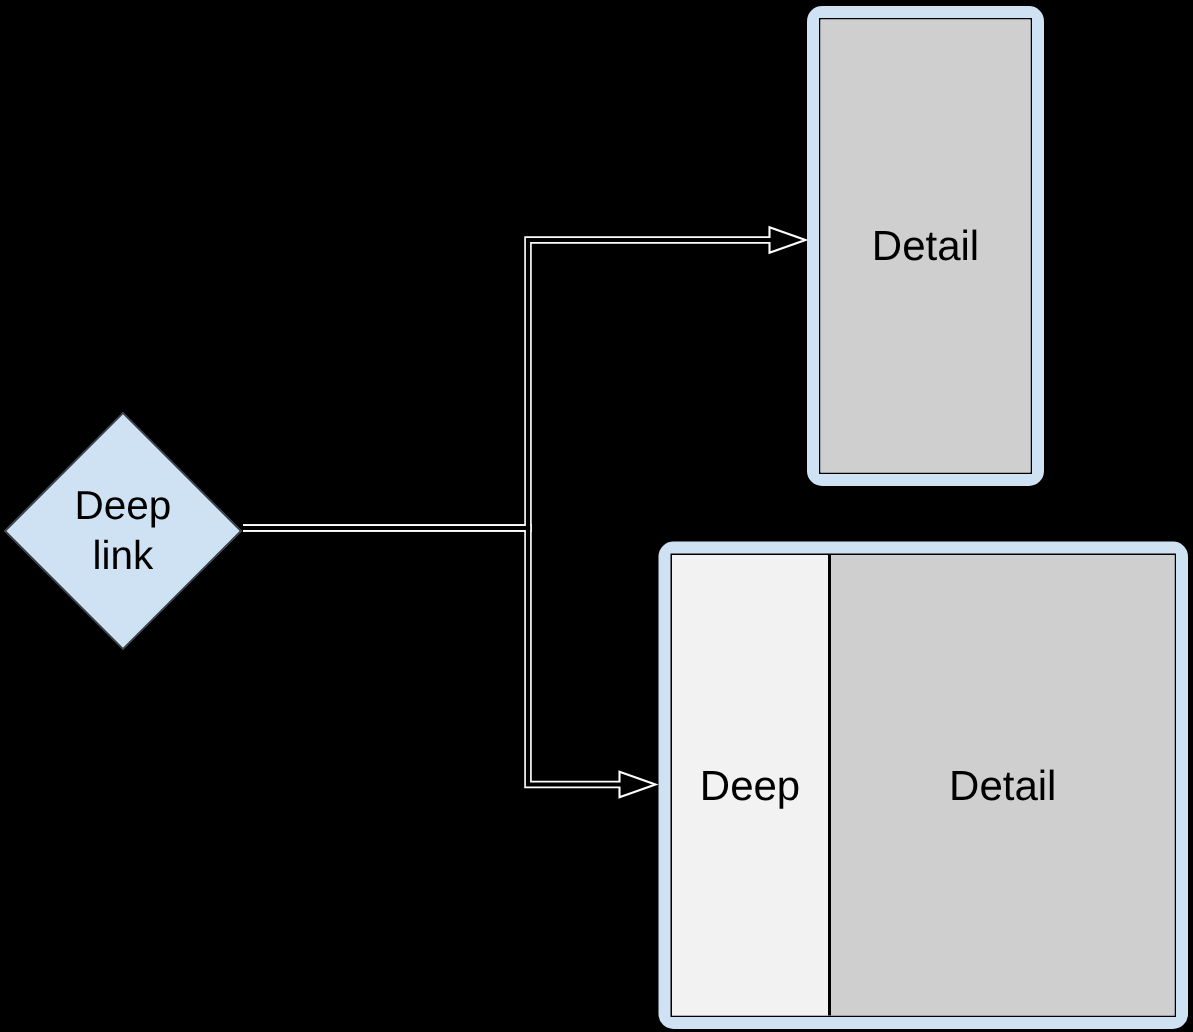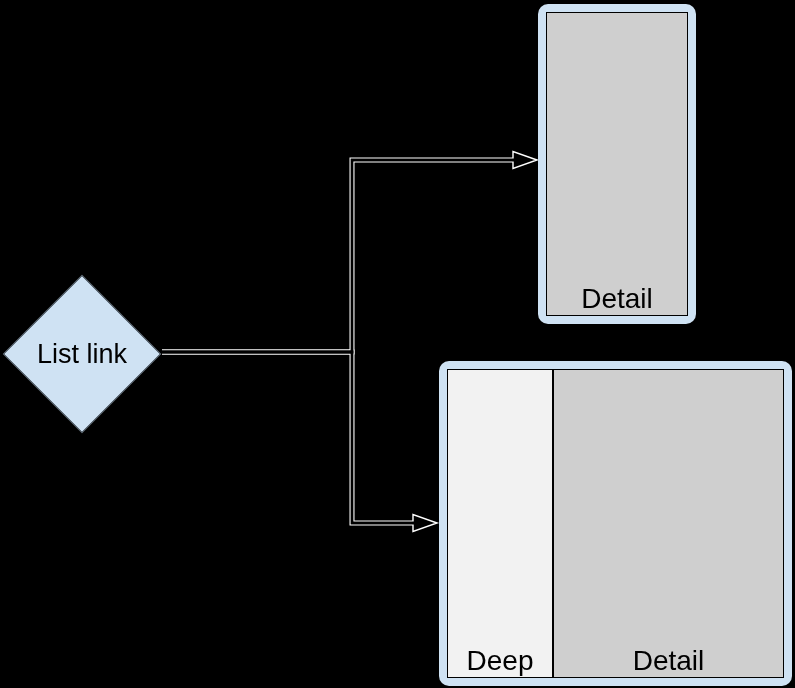--- a/index.html
+++ b/index.html
@@ -82,21 +82,21 @@
     left: 439px; top: 361px;
     width: 353px; height: 325px;
   }
   .screen-inner {
     width: 100%; height: 100%;
     border: 1.5px solid var(--pane-border);
     display: flex;
   }
   .pane {
     display: flex;
-    align-items: flex-end;
+    align-items: center;
     justify-content: center;
     font-size: 28px;
   }
   .pane.detail-pane { background: var(--pane-gray); flex: 1; }
   .pane.list-pane {
     background: var(--pane-light-gray);
     width: 106px;
     flex: none;
     border-right: 2px solid var(--pane-border);
   }
@@ -112,21 +112,21 @@
     <path class="casing" d="M162,352 L352,352 L352,523 L416,523"></path>
 
     <polygon class="arrowhead" points="537,160 513,151.5 513,168.5"></polygon>
     <polygon class="arrowhead" points="437,523 413,514.5 413,531.5"></polygon>
 
     <path class="core" d="M162,352 L352,352 L352,160 L518,160"></path>
     <path class="core" d="M162,352 L352,352 L352,523 L418,523"></path>
   </svg>
 
   <div class="diamond-shape"></div>
-  <div class="diamond-label">List link</div>
+  <div class="diamond-label">Deep link</div>
 
   <div class="screen-frame compact">
     <div class="screen-inner">
       <div class="pane detail-pane">
         <span>Detail</span>
       </div>
     </div>
   </div>
 
   <div class="screen-frame expanded">

